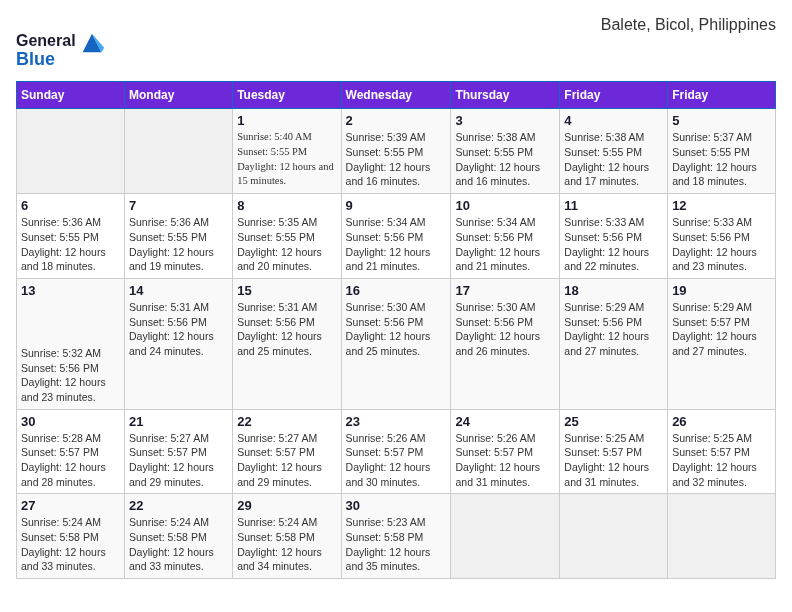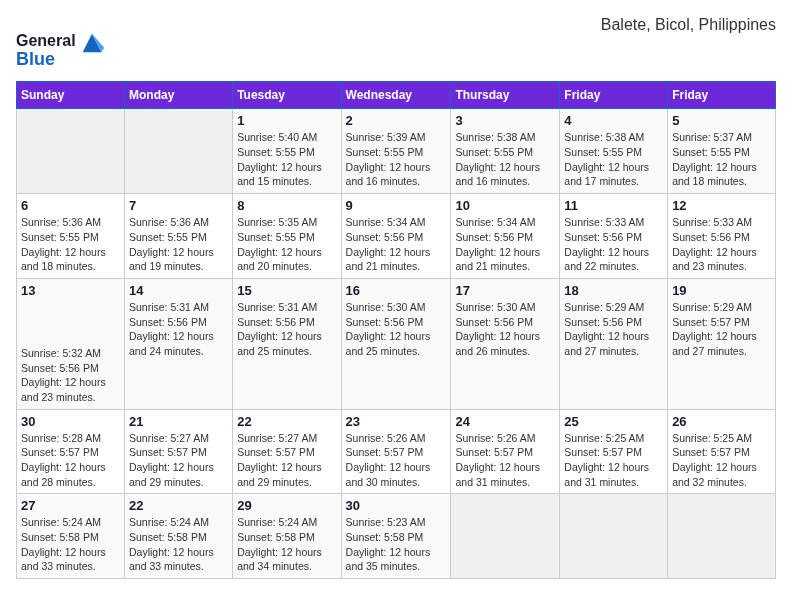--- a/index.html
+++ b/index.html
@@ -127,21 +127,21 @@
         <th>Friday</th>
         <th>Friday</th>
       </tr>
   </thead>
   <tbody id="calendar-body">
   <tr>
         <td class="empty-cell"></td>
         <td class="empty-cell"></td>
         <td>
           <span class="day-number">1</span>
-          <div class="day-info" style="white-space: pre-line;">Sunrise: 5:40 AM
+          <div class="day-info" style="white-space: pre-line; font-family: Liberation Serif, serif;">Sunrise: 5:40 AM
 Sunset: 5:55 PM
 Daylight: 12 hours and 15 minutes.</div>
         </td>
         <td>
           <span class="day-number">2</span>
           <div class="day-info" style="white-space: pre-line;">Sunrise: 5:39 AM
 Sunset: 5:55 PM
 Daylight: 12 hours and 16 minutes.</div>
         </td>
         <td>

